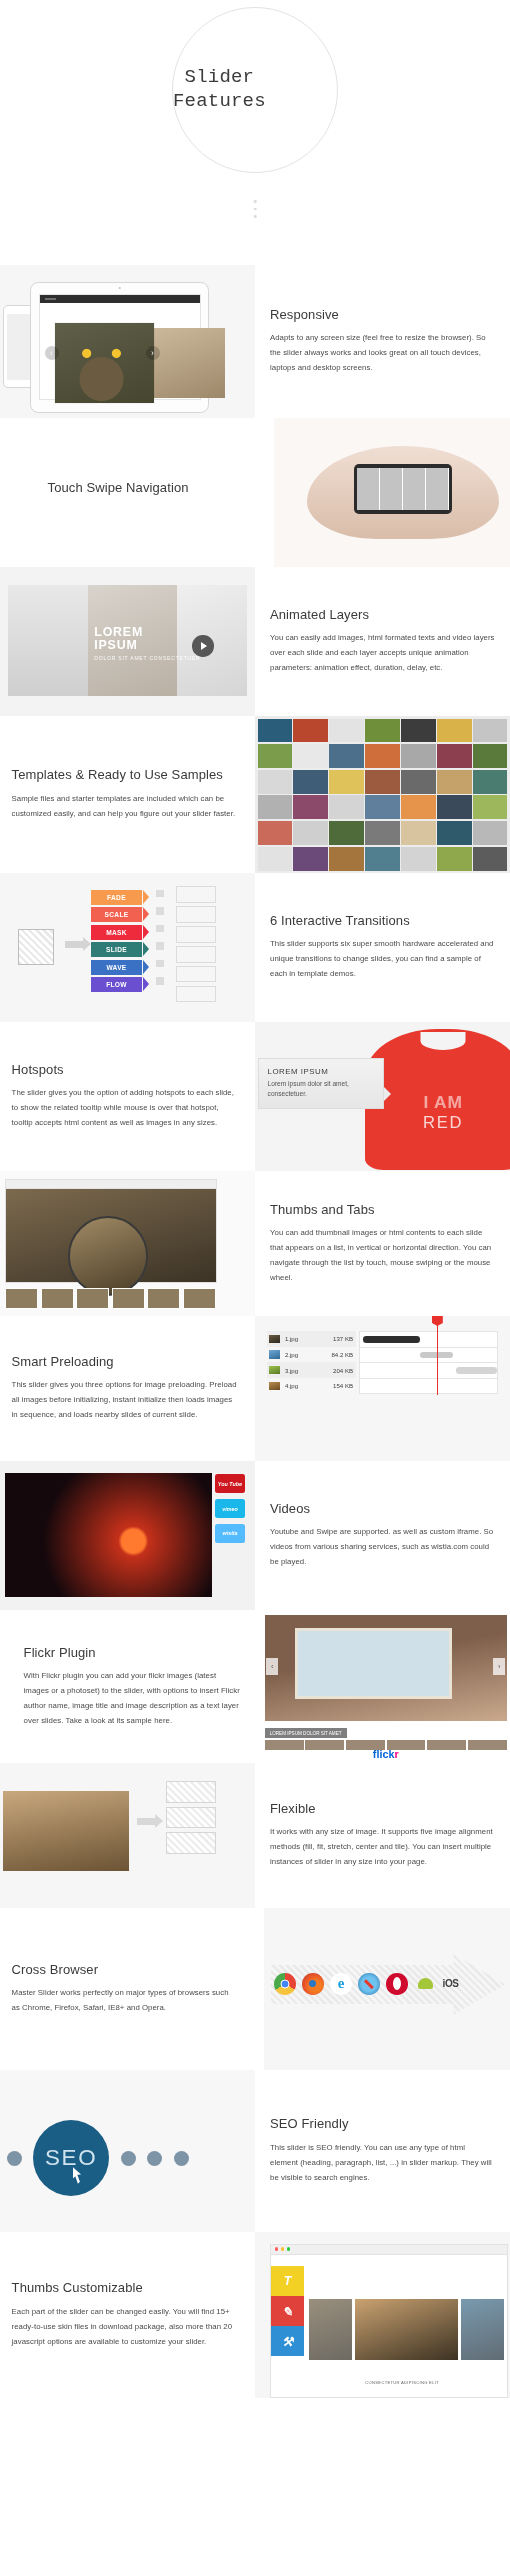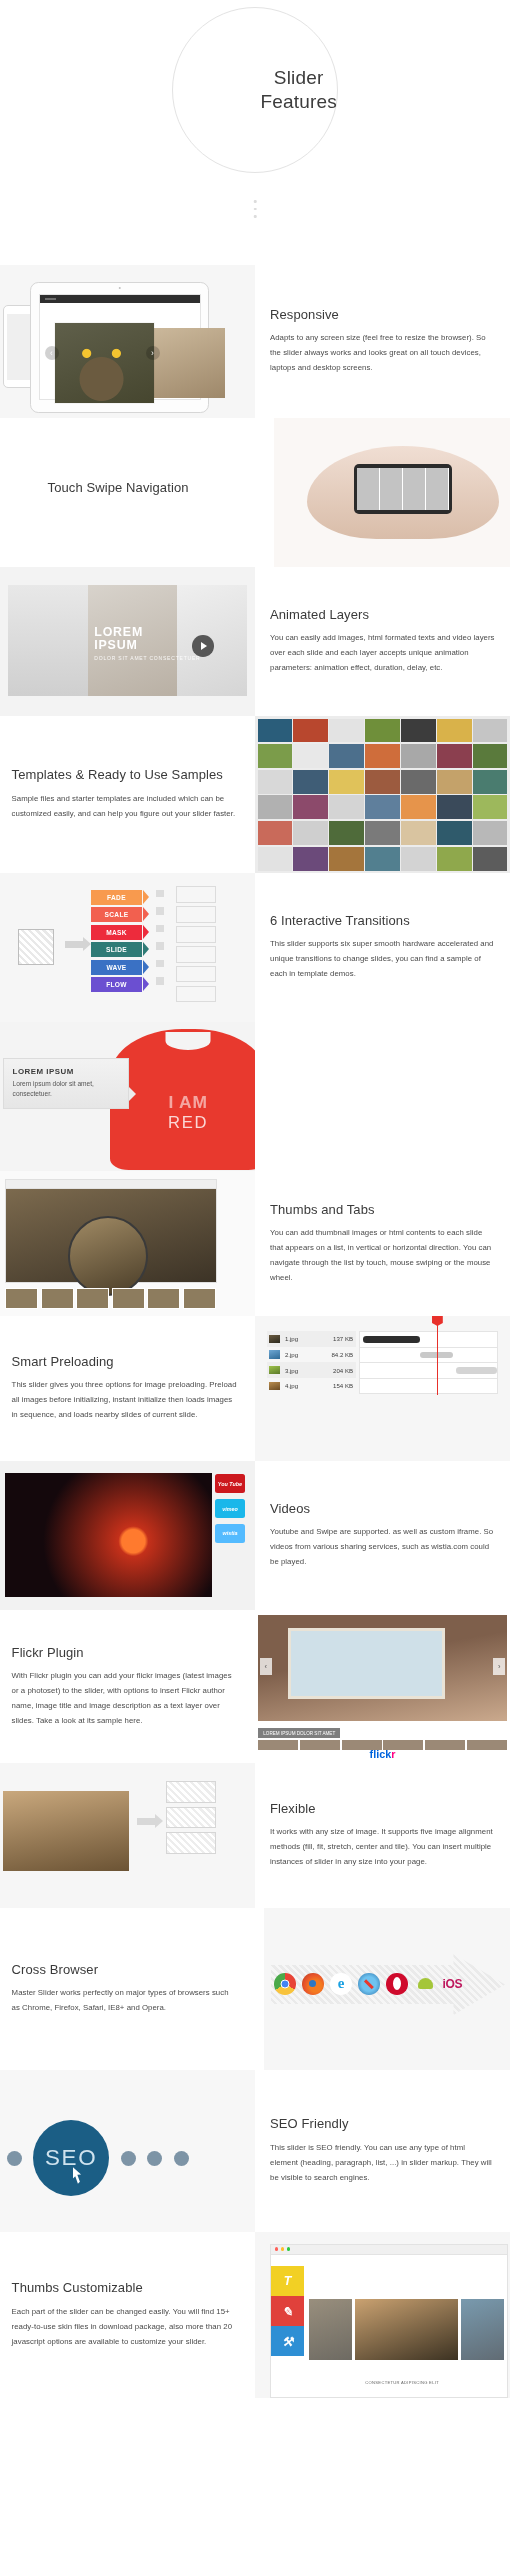--- a/index.html
+++ b/index.html
@@ -10,21 +10,21 @@
     -webkit-font-smoothing: antialiased;
   }
   body { width: 510px; height: 2576px; position: relative; overflow: hidden; }
 
   
   .hero { position: relative; height: 265px; }
   .hero-circle {
     position: absolute; left: 50%; top: 6.6px; transform: translateX(-50%);
     width: 166px; height: 166px; border-radius: 50%;
     border: 0.8px solid #e3e3e3; background: #fff;
-    display: flex; align-items: center; justify-content: flex-end;
+    display: flex; align-items: center; justify-content: flex-start; font-family: Liberation Mono, monospace;
   }
   .hero-title {
     font-size: 19px; line-height: 1.22; color: #3c3c3c;
     font-weight: 300; text-align: center; letter-spacing: 0.2px;
   }
   .hero-dots {
     position: absolute; left: 50%; transform: translateX(-50%);
     top: 200px; display: flex; flex-direction: column; gap: 5px; align-items: center;
   }
   .hero-dots i { width: 2.5px; height: 2.5px; border-radius: 50%; background: #dcdcdc; display: block; }
@@ -134,21 +134,21 @@
     background:#e8392e; border-radius:46% 46% 12% 12%/34% 34% 8% 8%;}
   .shirt:before{content:""; position:absolute; left:50%; top:3.3px; transform:translateX(-50%);
     width:45px;height:18px;background:#f4f4f4;border-radius:0 0 50% 50%;}
   .shirt-txt{position:absolute; left:50%; top:63px; transform:translateX(-50%); text-align:center; color:#fff;}
   .shirt-txt b{font-size:17.4px; display:block; letter-spacing:0.8px; opacity:.55;}
   .shirt-txt s{font-size:16.6px; display:block; letter-spacing:1.7px; text-decoration:none; opacity:.8;}
   .tip{position:absolute; left:3.3px; top:36px; width:126px; background:linear-gradient(180deg,#f2f2f2,#e6e6e6);
     border:0.8px solid #dcdcdc; padding:7.5px 8.3px 9px;}
   .tip:after{content:""; position:absolute; right:-7.5px; top:28px;border-left:7.5px solid #ececec;
     border-top:7.5px solid transparent; border-bottom:7.5px solid transparent;}
-  .tip h5{font-size:7.9px; font-weight:700; color:#3c3c3c; letter-spacing:0.5px; margin-bottom:3.3px;}
+  .tip h5{font-size:7.9px; font-weight:400; color:#3c3c3c; letter-spacing:0.5px; margin-bottom:3.3px;}
   .tip p{font-size:6.6px; line-height:1.5; color:#555;}
 
   
   .s7 { height: 145px; }
   .s7 .media { height: 145px; background:#fafafa; }
   .th-win{position:absolute; left:5px; top:8.3px; width:212px;height:104px; background:#fff; border:0.8px solid #e0e0e0;}
   .th-win .bar{height:8.3px;background:#efefef;border-bottom:0.8px solid #e2e2e2;}
   .th-win .img{position:absolute;left:0;right:0;top:9px;bottom:0;background:linear-gradient(165deg,#7c6a4e,#3c3326);}
   .th-strip{position:absolute; left:5px; bottom:6.6px; display:flex; gap:2.5px;}
   .th-strip i{width:33px;height:21.5px;background:#8d7c5e;display:block;border:0.8px solid #fff;}
@@ -176,21 +176,21 @@
   
   .s9 { height: 149px; }
   .s9 .media { height: 149px; background:#f2f2f2; }
   .vid{position:absolute; left:5px; top:11.6px; width:207px;height:124px;
     background:radial-gradient(circle at 62% 55%,#ff7a2e 0 11.6px,#c4301a 15px,#14080c 62%);}
   .vbadges{position:absolute; right:10px; top:13.3px; width:30px;}
   .vbadges i{display:block; height:19px; margin-bottom:5.8px; border-radius:2.5px; color:#fff;
     font-size:5.4px; font-weight:700; display:flex; align-items:center; justify-content:center;}
 
   
-  .s10 { height: 153px; }
+  .s10 { height: 153px; padding-left: 12px; }
   .s10 .media { height: 153px; background:#ffffff; }
   .fl-img{position:absolute; left:3.3px; top:5px; right:3.3px; height:106px;
     background:linear-gradient(170deg,#7e5f4b 0 40%,#caa98d 100%);}
   .fl-inner{position:absolute; left:30px; top:13.3px; width:157px;height:71px;background:#cfe0e8;border:3.3px solid #e9e3d6;}
   .fl-caption{position:absolute; left:3.3px; bottom:25px; background:rgba(20,20,20,.55); color:#fff; font-size:4.6px; padding:2.5px 5px;}
   .fl-thumbs{position:absolute; left:3.3px; bottom:13.3px; right:3.3px; display:flex; gap:1.7px;}
   .fl-thumbs i{flex:1;height:10px;background:#9b8976;}
   .fl-logo{position:absolute; left:50%; bottom:3.3px; transform:translateX(-50%); font-size:10.8px; font-weight:700;}
   .fl-logo b:nth-child(1){color:#0063dc;} .fl-logo b:nth-child(2){color:#ff0084;}
   .fl-nav{position:absolute; top:48px; width:11.6px;height:16.6px;background:rgba(255,255,255,.75);
@@ -208,21 +208,21 @@
     background:repeating-linear-gradient(45deg,#ededed 0 2.5px,#fff 2.5px 5px);}
 
   
   .s12 { height: 162px; gap: 17px; }
   .s12 .media { height: 162px; background:#f6f6f6; }
   .cb-arrow{position:absolute; left:6.6px; top:46px; right:5px; height:61px;
     background:repeating-linear-gradient(45deg,#eaeaea 0 2.5px,#f6f6f6 2.5px 5px);
     clip-path: polygon(0 18%, 78% 18%, 78% 0, 100% 50%, 78% 100%, 78% 82%, 0 82%);}
   .cb-icons{position:absolute; left:10px; top:65px; display:flex; align-items:center; gap:6.6px;}
   .cb-icons .ico{width:21.5px;height:21.5px;border-radius:50%;position:relative;}
-  .cb-ios{font-size:12px;font-weight:700;color:#be185d;letter-spacing:-0.4px;}
+  .cb-ios{font-size:10px;font-weight:700;color:#404040;letter-spacing:-0.4px;}
 
   
   .s13 { height: 162px; }
   .s13 .media { height: 162px; background:#f7f7f7; }
   .seo-row{position:absolute; left:6.6px; top:50px; display:flex; align-items:center; gap:11.6px;}
   .seo-dot{width:15px;height:15px;border-radius:50%;background:#7d94a6;}
   .seo-circle{width:76px;height:76px;border-radius:50%;background:#1b5e85;
     display:flex;align-items:center;justify-content:center;color:#cfe3ee;font-size:22.4px;
     font-weight:300;letter-spacing:1.7px; position:relative;}
   .seo-cursor{position:absolute; left:52%; top:62%; width:11.6px;height:16.6px;background:#fff;
@@ -410,20 +410,24 @@
         <i></i>
     </div>
   </div>
   <div class="cell copy">
     <h2>6 Interactive Transitions</h2>
     <p class="desc">This slider supports six super smooth hardware accelerated and unique transitions to change slides, you can find a sample of each in template demos.</p>
   </div>
 </div>
 
 <div class="row s6">
+  <div class="cell copy pl">
+    <h2>Hotspots</h2>
+    <p class="desc">The slider gives you the option of adding hotspots to each slide, to show the related tooltip while mouse is over that hotspot, tooltip accepts html content as well as images in any sizes.</p>
+  </div>
   <div class="cell media">
     <div class="shirt">
       <div class="shirt-txt">
         <b>I AM</b>
         <s>RED</s>
       </div>
     </div>
     <div class="tip">
       <h5>LOREM IPSUM</h5>
       <p>Lorem ipsum dolor sit amet, consectetuer.</p>

